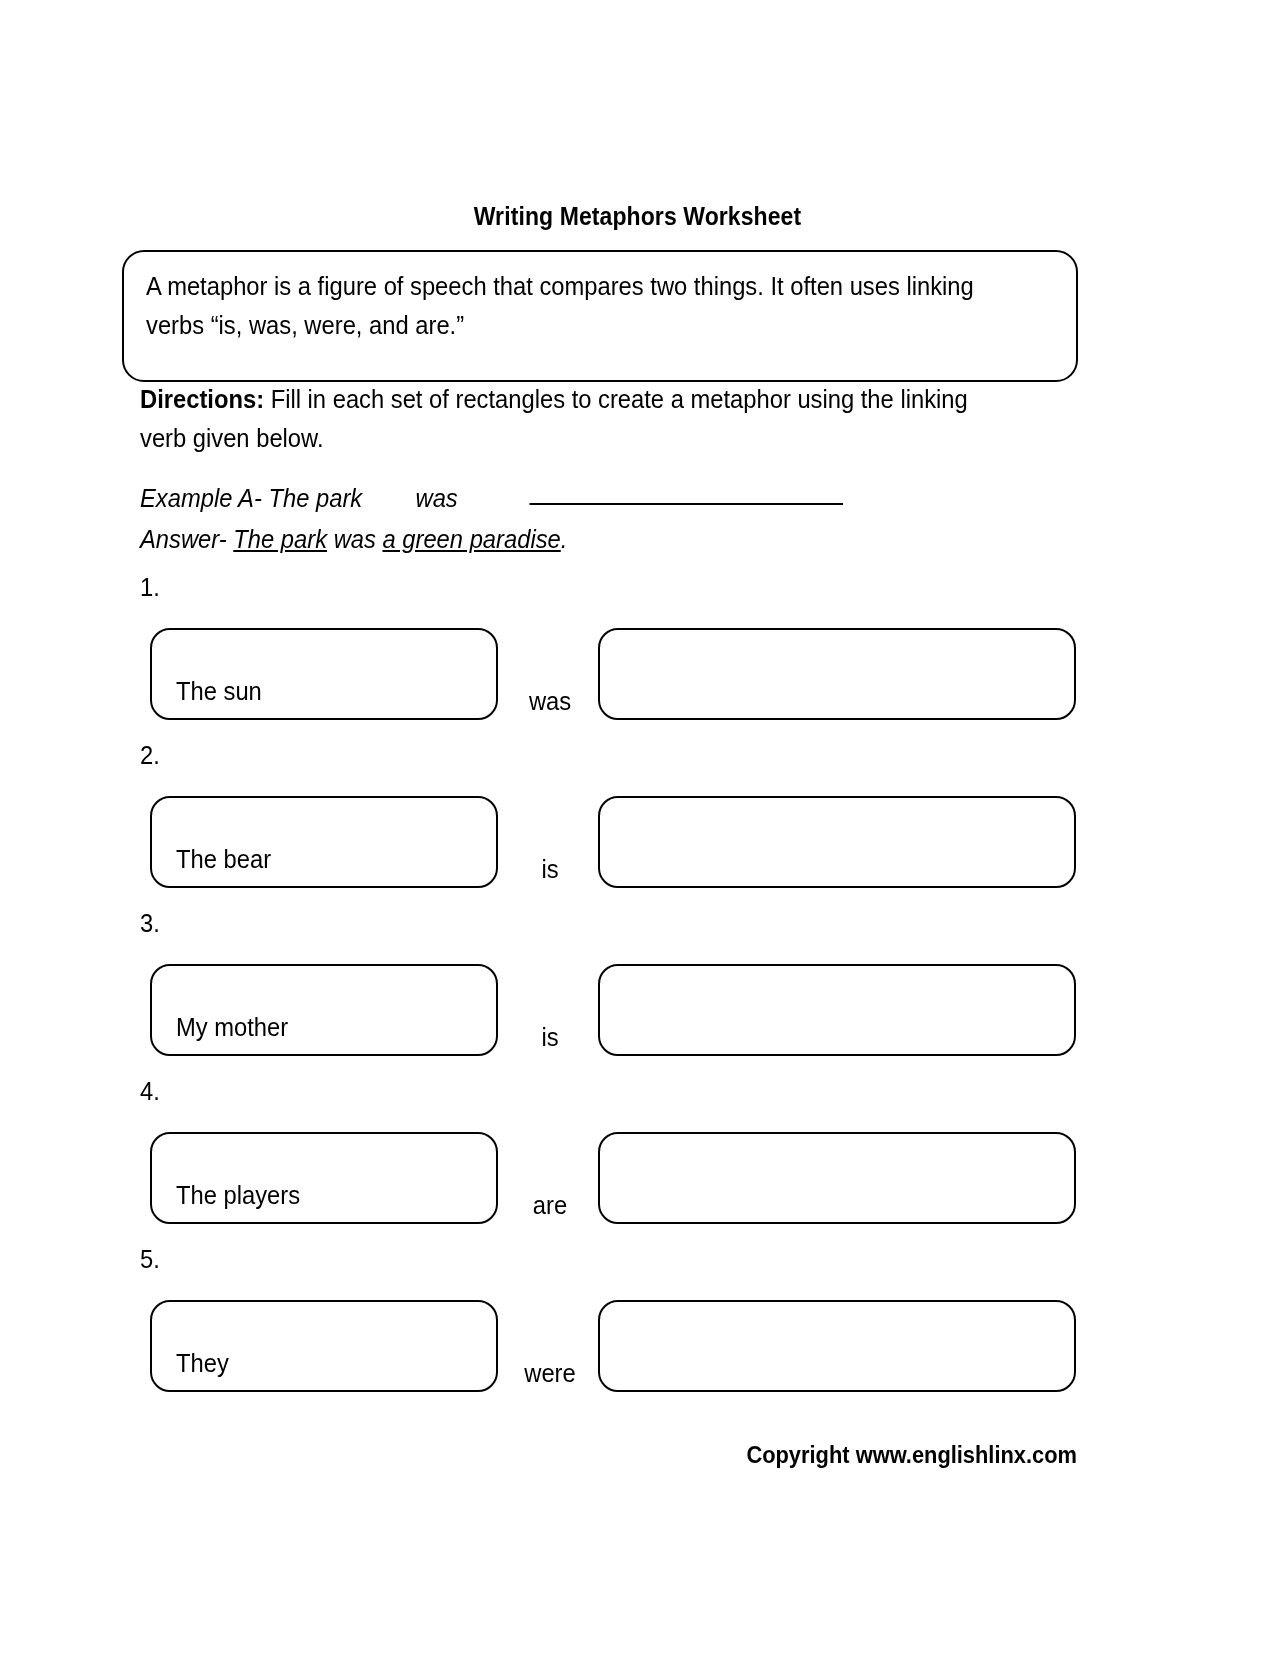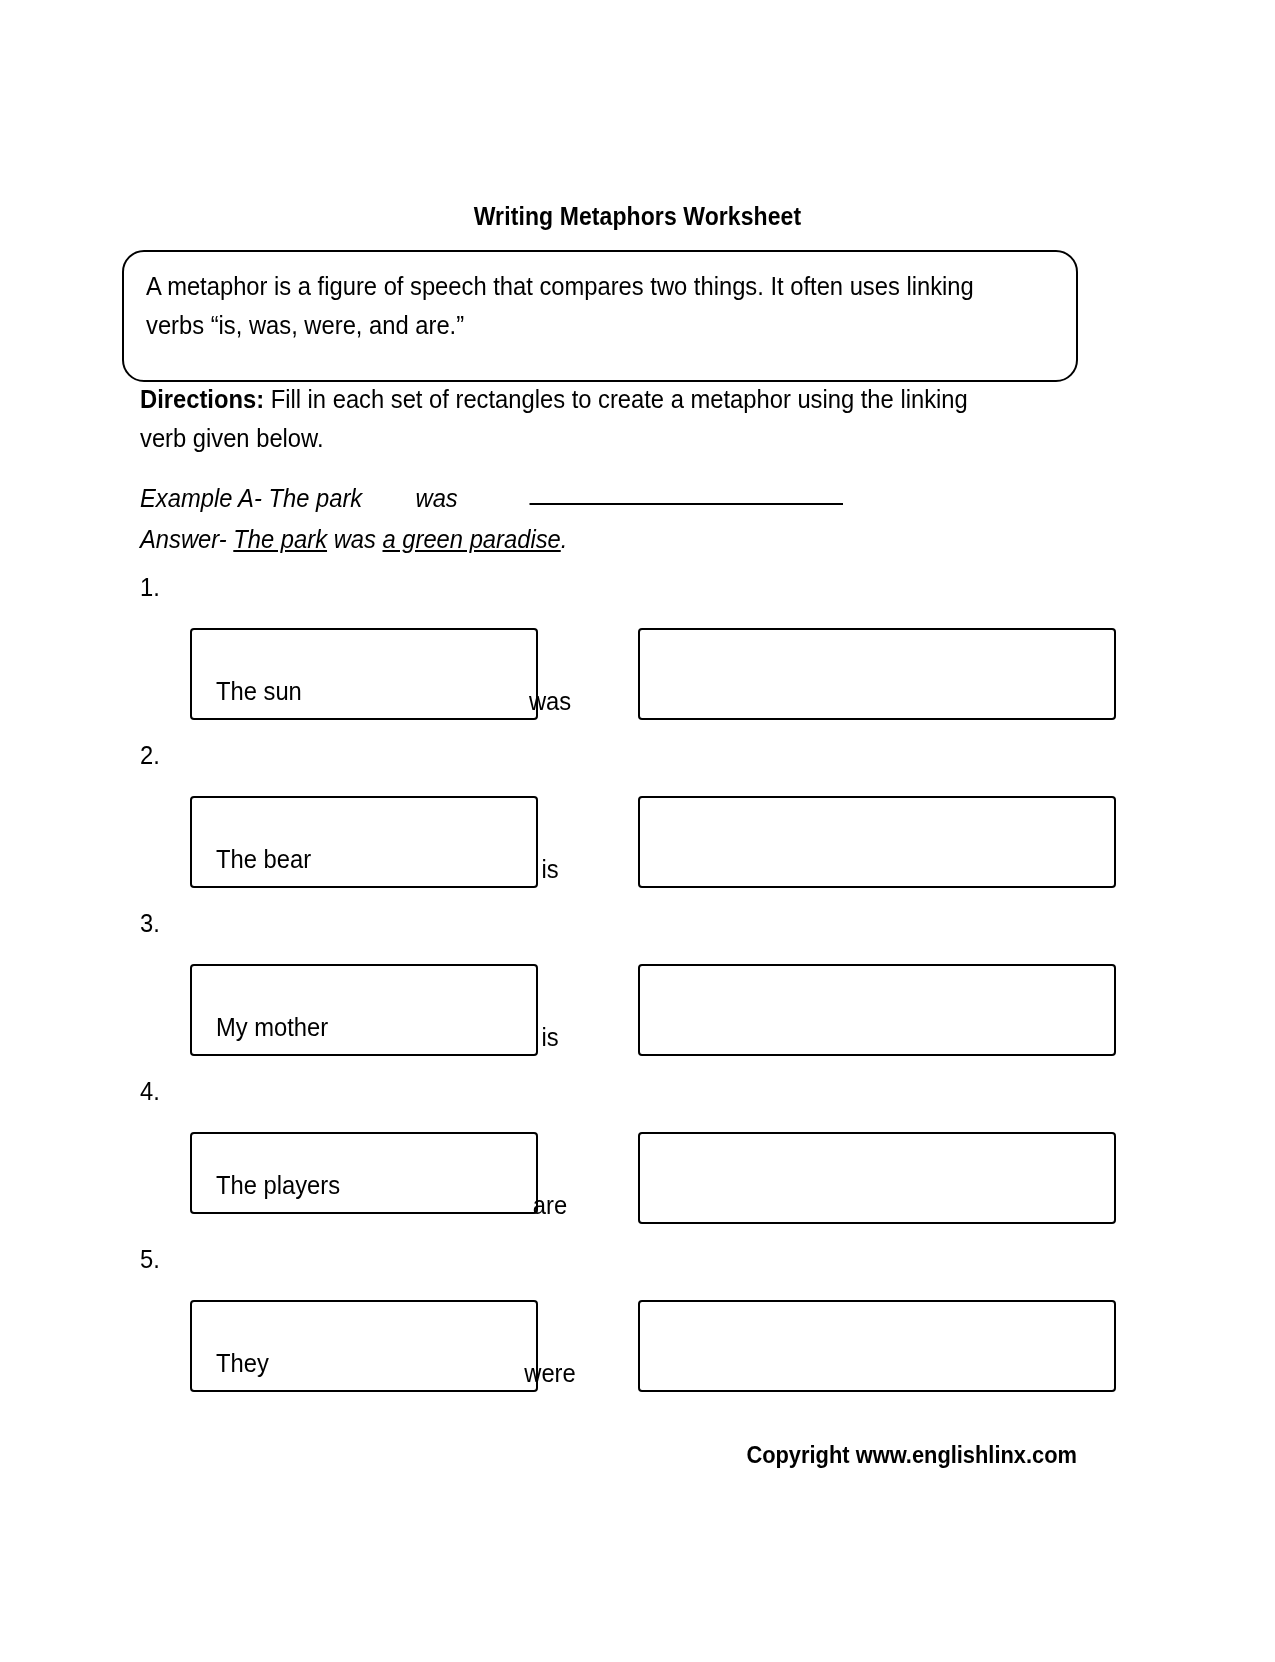--- a/index.html
+++ b/index.html
@@ -138,23 +138,22 @@
   .q-number {
     position: absolute;
     font-size: 25px;
     line-height: 28px;
     transform: scaleX(0.95);
     transform-origin: left top;
   }
   .q-box {
     position: absolute;
     border: 2.5px solid #000;
-    border-radius: 4px;
+    border-radius: 20px;
     box-sizing: border-box;
-    margin-left: 40px;
   }
   .q-box.left  { left: 150px; width: 348px; }
   .q-box.right { left: 598px; width: 478px; }
   .q-box-text {
     position: absolute;
     left: 24px;
     bottom: 12px;
     font-size: 25px;
     line-height: 30px;
     white-space: nowrap;
@@ -219,21 +218,21 @@
       </div>
       <div class="q-verb" style="left: 505px; width: 90px; top: 854px;">is</div>
       <div class="q-box right" style="top: 796px; height: 92px;"></div>
       <div class="q-number" style="left: 140px; top: 909px;">3.</div>
       <div class="q-box left" style="top: 964px; height: 92px; padding-left: 12px;">
         <div class="q-box-text">My mother</div>
       </div>
       <div class="q-verb" style="left: 505px; width: 90px; top: 1022px;">is</div>
       <div class="q-box right" style="top: 964px; height: 92px;"></div>
       <div class="q-number" style="left: 140px; top: 1077px;">4.</div>
-      <div class="q-box left" style="top: 1132px; height: 82px;">
+      <div class="q-box left" style="top: 1132px; height: 92px;">
         <div class="q-box-text">The players</div>
       </div>
       <div class="q-verb" style="left: 505px; width: 90px; top: 1190px;">are</div>
       <div class="q-box right" style="top: 1132px; height: 92px;"></div>
       <div class="q-number" style="left: 140px; top: 1245px;">5.</div>
       <div class="q-box left" style="top: 1300px; height: 92px;">
         <div class="q-box-text">They</div>
       </div>
       <div class="q-verb" style="left: 505px; width: 90px; top: 1358px;">were</div>
       <div class="q-box right" style="top: 1300px; height: 92px;"></div>

